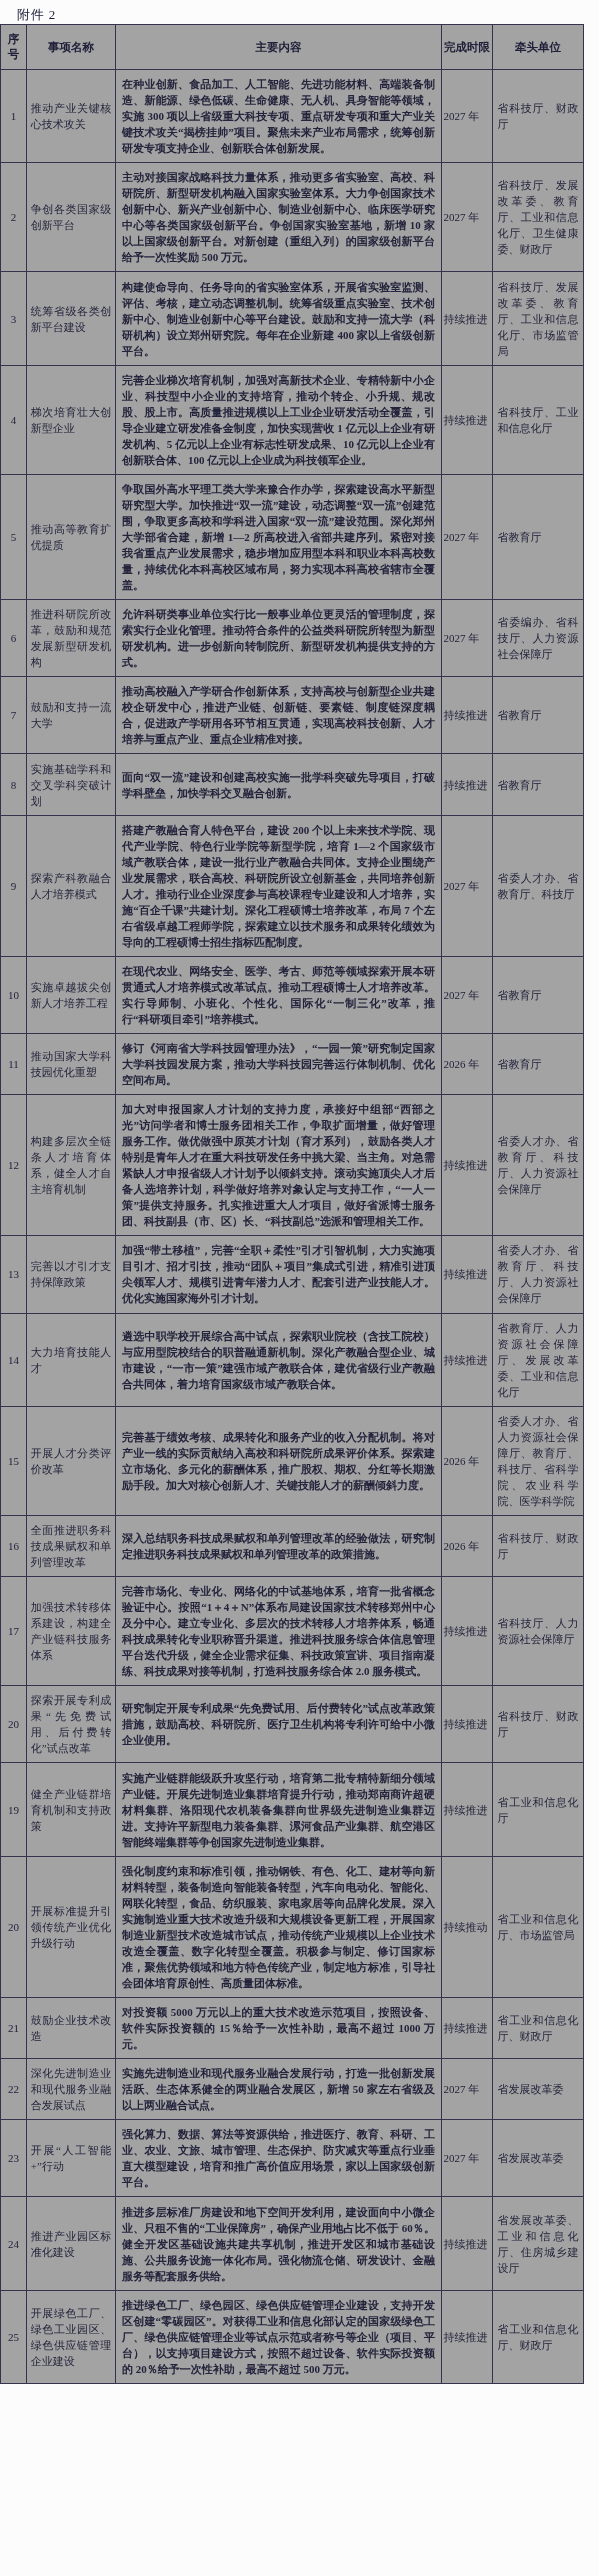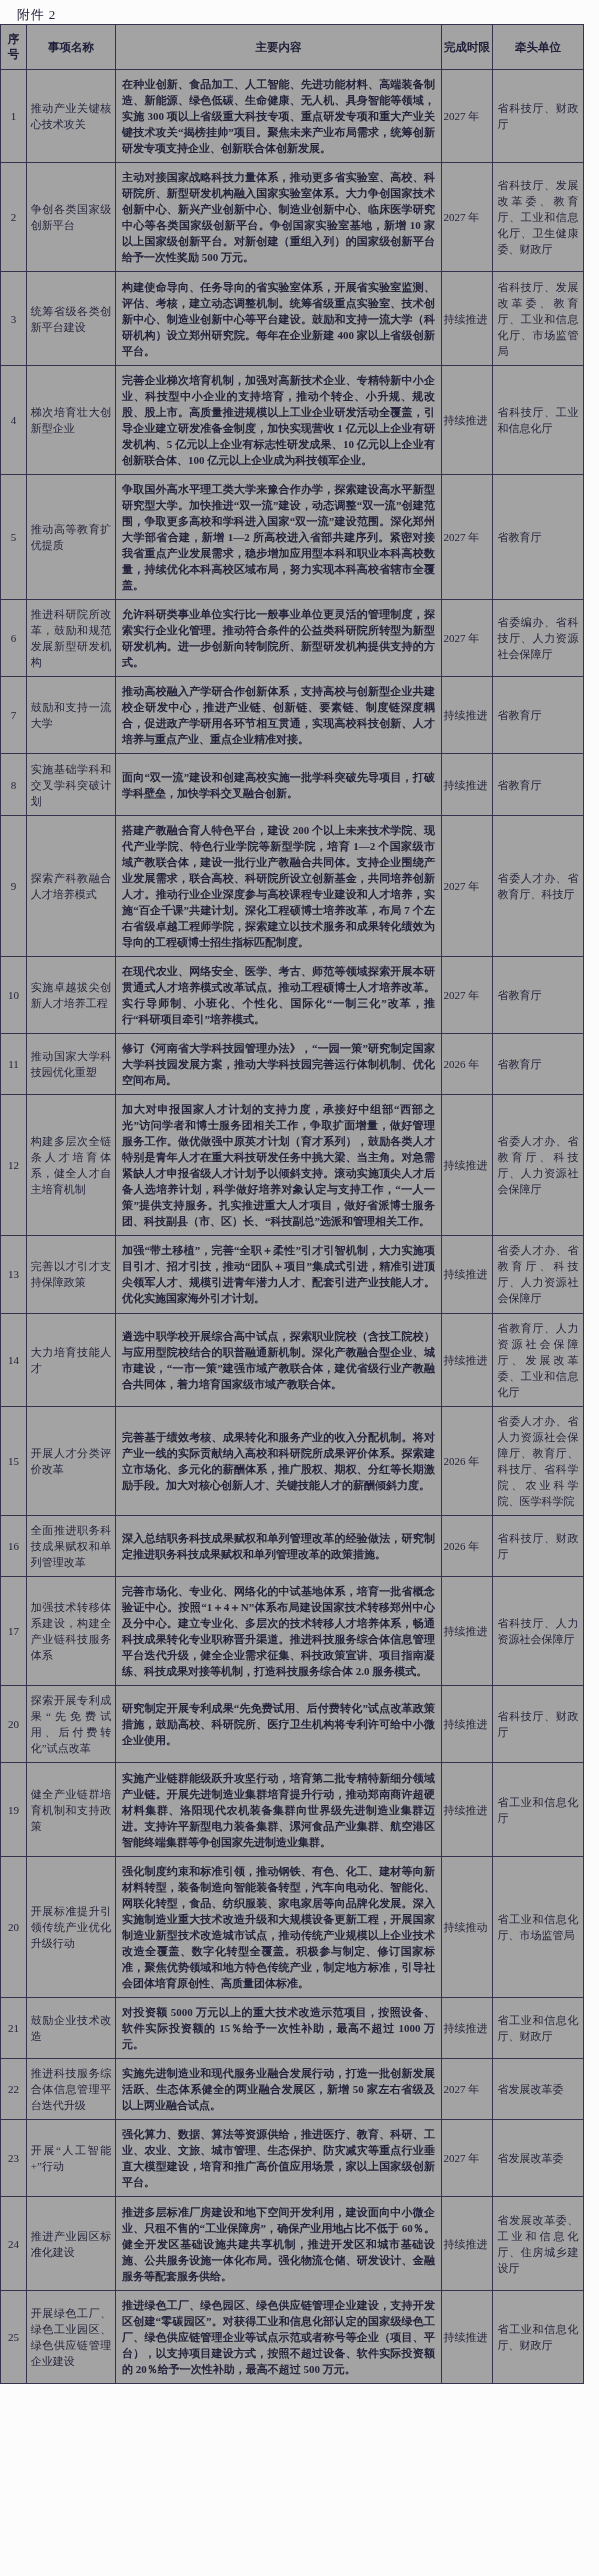--- a/index.html
+++ b/index.html
@@ -250,21 +250,21 @@
         </tr>
         <tr>
           <td class="no">21</td>
           <td class="name">鼓励企业技术改造</td>
           <td class="content">对投资额 5000 万元以上的重大技术改造示范项目，按照设备、软件实际投资额的 15％给予一次性补助，最高不超过 1000 万元。</td>
           <td class="deadline">持续推进</td>
           <td class="lead">省工业和信息化厅、财政厅</td>
         </tr>
         <tr>
           <td class="no">22</td>
-          <td class="name">推进科技服务综合体信息管理平台迭代升级</td>
+          <td class="name">深化先进制造业和现代服务业融合发展试点</td>
           <td class="content">实施先进制造业和现代服务业融合发展行动，打造一批创新发展活跃、生态体系健全的两业融合发展区，新增 50 家左右省级及以上两业融合试点。</td>
           <td class="deadline">2027 年</td>
           <td class="lead">省发展改革委</td>
         </tr>
         <tr>
           <td class="no">23</td>
           <td class="name">开展“人工智能+”行动</td>
           <td class="content">强化算力、数据、算法等资源供给，推进医疗、教育、科研、工业、农业、文旅、城市管理、生态保护、防灾减灾等重点行业垂直大模型建设，培育和推广高价值应用场景，家以上国家级创新平台。</td>
           <td class="deadline">2027 年</td>
           <td class="lead">省发展改革委</td>

